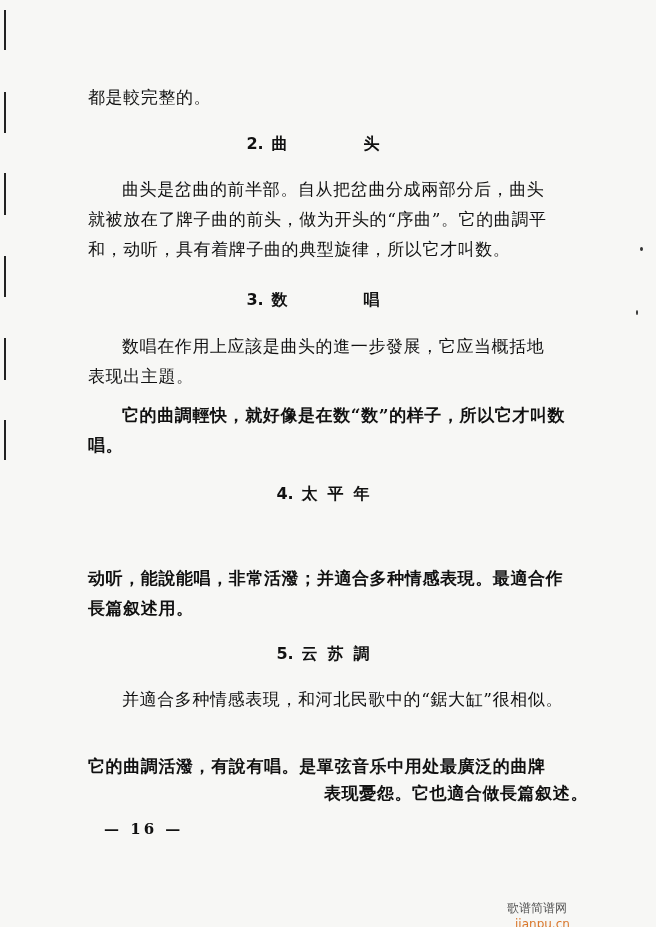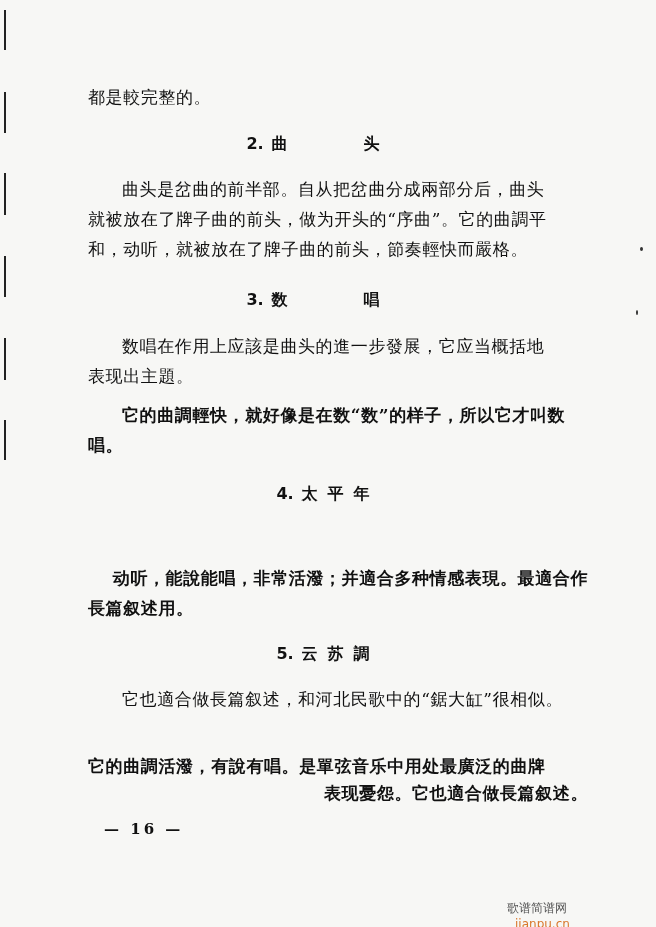--- a/index.html
+++ b/index.html
@@ -57,40 +57,40 @@
   <div class="speck" style="left:640px;top:247px;width:3px;height:4px;"></div>
   <div class="speck" style="left:636px;top:310px;width:2px;height:5px;"></div>
 
   <div class="line" style="top:86px;">都是較完整的。</div>
 
   <div class="heading" style="top:133px;">
     <span class="num">2.</span><span class="wide">曲　头</span>
   </div>
   <div class="line indent" style="top:178px;">曲头是岔曲的前半部。自从把岔曲分成兩部分后，曲头</div>
   <div class="line" style="top:208px;">就被放在了牌子曲的前头，做为开头的“序曲”。它的曲調平</div>
-  <div class="line" style="top:238px;">和，动听，就被放在了牌子曲的前头，節奏輕快而嚴格。</div>
+  <div class="line" style="top:238px;">和，动听，具有着牌子曲的典型旋律，所以它才叫数。</div>
 
   <div class="heading" style="top:289px;">
     <span class="num">3.</span><span class="wide">数　唱</span>
   </div>
   <div class="line indent" style="top:335px;">数唱在作用上应該是曲头的進一步發展，它应当概括地</div>
   <div class="line" style="top:365px;">表现出主題。</div>
   <div class="line indent bold" style="top:404px;">它的曲調輕快，就好像是在数“数”的样子，所以它才叫数</div>
   <div class="line bold" style="top:434px;">唱。</div>
 
   <div class="heading" style="top:483px;">
     <span class="num">4.</span><span class="mid">太平年</span>
   </div>
-  <div class="line bold" style="top:567px;text-align:right;">动听，能說能唱，非常活潑；并適合多种情感表現。最適合作</div>
+  <div class="line bold" style="top:567px;">动听，能說能唱，非常活潑；并適合多种情感表現。最適合作</div>
   <div class="line bold" style="top:597px;">長篇叙述用。</div>
 
   <div class="heading" style="top:643px;">
     <span class="num">5.</span><span class="mid">云苏調</span>
   </div>
-  <div class="line indent" style="top:688px;">它也適合做長篇叙述，和河北民歌中的“鋸大缸”很相似。</div>
+  <div class="line indent" style="top:688px;">并適合多种情感表現，和河北民歌中的“鋸大缸”很相似。</div>
   <div class="line bold" style="top:712px;margin-top:43px;">它的曲調活潑，有說有唱。是單弦音乐中用处最廣泛的曲牌</div>
   <div class="line bold" style="top:782px;text-align:right;">表现憂怨。它也適合做長篇叙述。</div>
 
   <div class="page-number">— 16 —</div>
 
   <div class="watermark">
     <span>歌谱简谱网</span><span class="domain">jianpu.cn</span>
   </div>
 </div>
 

